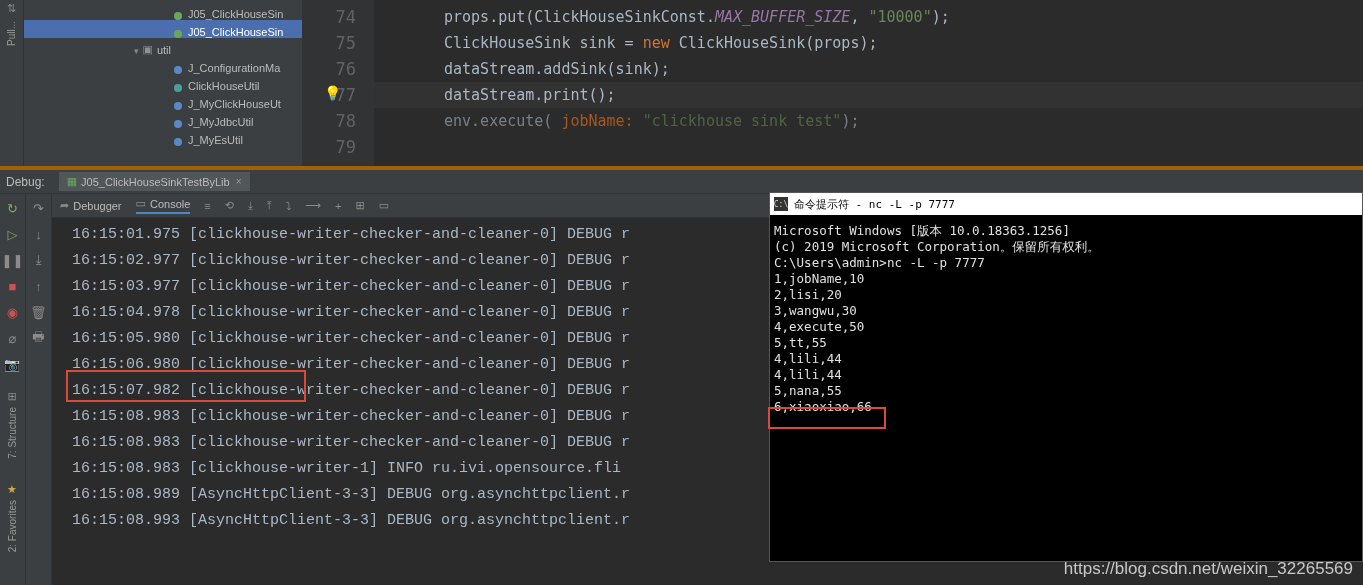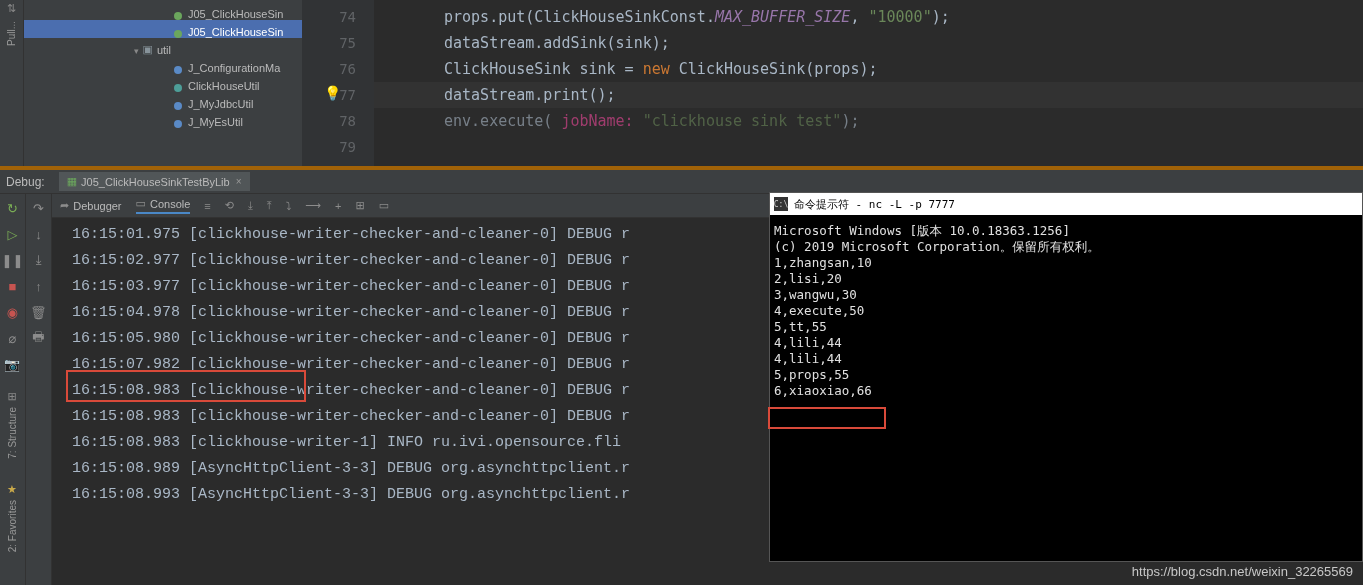--- a/index.html
+++ b/index.html
@@ -11,27 +11,27 @@
 .project-tree { width: 278px; background: #3c3f41; padding-top: 2px; overflow: hidden; }
 .tree-item { display: flex; align-items: flex-end; height: 18px; padding-left: 8px; font-size: 11px; color: #bbb; white-space: nowrap; }
 .tree-item.selected { background: #4b6eaf; color: #fff; }
 .circle { width: 8px; height: 8px; border-radius: 50%; margin-right: 6px; flex-shrink: 0; }
 .c-green { background: #6ba65d; }
 .c-blue { background: #5a8ac6; }
 .c-teal { background: #4d9e98; }
 .arrow { color: #888; margin-right: 4px; font-size: 9px; }
 .folder-icon { color: #87939a; margin-right: 4px; }
 .editor-wrap { flex: 1; display: flex; background: #2b2b2b; }
-.line-numbers { width: 72px; background: #313335; text-align: right; padding-right: 18px; padding-top: 4px; color: #606366; font-family: "Consolas", monospace; font-size: 14px; line-height: 26px; }
+.line-numbers { width: 72px; background: #313335; text-align: right; padding-right: 18px; padding-top: 4px; color: #606366; font-family: "Consolas", monospace; font-size: 17px; line-height: 26px; }
 .code { flex: 1; font-family: "Consolas", monospace; font-size: 15px; line-height: 26px; padding-top: 4px; padding-left: 70px; position: relative; }
 .bulb { position: absolute; left: -50px; top: 80px; color: #c9a94a; font-size: 14px; }
 .kw { color: #cc7832; }
 .str { color: #6a8759; }
 .const { color: #9876aa; font-style: italic; }
-.param { color: #ec4899; }
+.param { color: #f97316; }
 .debug-area { border-top: 4px solid #a16207; background: #701a75; }
 .debug-header { display: flex; align-items: center; height: 24px; background: #3c3f41; border-bottom: 1px solid #323232; padding-left: 6px; }
 .debug-label { color: #bbb; font-size: 12px; margin-right: 14px; }
 .debug-tab { display: inline-flex; align-items: center; background: #515658; padding: 3px 8px; font-size: 11px; color: #bbb; border-radius: 0; }
 .close-x { margin-left: 6px; color: #999; font-size: 10px; }
 .debug-body { display: flex; height: 395px; }
 .debug-left-toolbar { width: 26px; background: #3c3f41; border-right: 1px solid #323232; display: flex; flex-direction: column; align-items: center; padding-top: 6px; gap: 10px; }
 .tb-icon { width: 16px; height: 16px; display: flex; align-items: center; justify-content: center; font-size: 13px; color: #8c8c8c; }
 .debug-side-toolbar { width: 26px; background: #3c3f41; border-right: 1px solid #323232; display: flex; flex-direction: column; align-items: center; padding-top: 6px; gap: 10px; }
 .debug-right { flex: 1; display: flex; flex-direction: column; }
@@ -41,21 +41,21 @@
 .mini-icon { font-size: 11px; color: #8c8c8c; }
 .console { flex: 1; background: #2b2b2b; font-family: Liberation Mono, monospace; font-size: 15px; line-height: 26px; padding: 4px 0 0 20px; color: #a9b7c6; position: relative; overflow: hidden; }
 .console-line { white-space: pre; }
 .highlight-box { border: 2px solid #d94a3a; position: absolute; }
 .left-extra-toolbar { position: absolute; left: 0; top: 380px; width: 24px; background: #3c3f41; display: flex; flex-direction: column; align-items: center; gap: 24px; padding-top: 10px; height: 205px; }
 .cmd-window { position: absolute; right: 0; top: 192px; width: 594px; height: 370px; background: #000; color: #e0e0e0; font-family: "NSimSun","SimSun",monospace; font-size: 12.5px; border: 1px solid #555; }
 .cmd-title { height: 22px; background: #fff; color: #000; display: flex; align-items: center; padding-left: 4px; font-size: 11px; }
 .cmd-icon { width: 14px; height: 14px; background: #333; margin-right: 6px; display: inline-flex; align-items: center; justify-content: center; color: #ccc; font-size: 8px; }
 .cmd-body { padding: 8px 4px; line-height: 16px; }
 .cmd-line { white-space: pre; }
-.watermark { position: absolute; right: 10px; bottom: 6px; color: #c8c8c8; font-size: 13px; margin-top: 12px; }
+.watermark { position: absolute; right: 10px; bottom: 6px; color: #c8c8c8; font-size: 17px; margin-top: 12px; }
 </style>
 </head>
 <body>
 
 <div class="main-area">
   <div class="left-gutter">
     <span style="color:#888;font-size:11px;margin-top:2px;">⇅</span>
     <span class="vtext">Pull...</span>
   </div>
   <div class="project-tree">
@@ -72,20 +72,24 @@
         <span class="folder-icon">▣</span>
         <span>util</span>
       </div>
     <div class="tree-item" style="padding-left:150px">
         <span class="circle c-blue"></span>
         <span>J_ConfigurationMa</span>
       </div>
     <div class="tree-item" style="padding-left:150px">
         <span class="circle c-teal"></span>
         <span>ClickHouseUtil</span>
+      </div>
+    <div class="tree-item" style="padding-left:150px">
+        <span class="circle c-blue"></span>
+        <span>J_MyClickHouseUt</span>
       </div>
     <div class="tree-item" style="padding-left:150px">
         <span class="circle c-blue"></span>
         <span>J_MyJdbcUtil</span>
       </div>
     <div class="tree-item" style="padding-left:150px">
         <span class="circle c-blue"></span>
         <span>J_MyEsUtil</span>
       </div>
   </div>
@@ -94,22 +98,22 @@
       <div>74</div>
       <div>75</div>
       <div>76</div>
       <div>77</div>
       <div>78</div>
       <div>79</div>
     </div>
     <div class="code">
       <span class="bulb">💡</span>
       <div><span>props.put(ClickHouseSinkConst.</span><span class="const">MAX_BUFFER_SIZE</span><span>, </span><span class="str">"10000"</span><span>);</span></div>
+      <div><span>ClickHouseSink sink = </span><span class="kw">new</span><span> ClickHouseSink(props);</span></div>
       <div>dataStream.addSink(sink);</div>
-      <div><span>ClickHouseSink sink = </span><span class="kw">new</span><span> ClickHouseSink(props);</span></div>
       <div style="background:#323232;margin-left:-70px;padding-left:70px;"><span>dataStream.print();</span></div>
       <div></div>
       <div style="opacity:0.6"><span>env.execute( </span><span class="param">jobName: </span><span class="str">"clickhouse sink test"</span><span>);</span></div>
     </div>
   </div>
 </div>
 
 <div class="debug-area">
   <div class="debug-header">
     <span class="debug-label">Debug:</span>
@@ -157,20 +161,21 @@
         <span class="mini-icon">+</span>
         <span class="mini-icon">⊞</span>
         <span class="mini-icon">▭</span>
       </div>
       <div class="console">
         <div class="console-line">16:15:01.975 [clickhouse-writer-checker-and-cleaner-0] DEBUG r</div>
         <div class="console-line">16:15:02.977 [clickhouse-writer-checker-and-cleaner-0] DEBUG r</div>
         <div class="console-line">16:15:03.977 [clickhouse-writer-checker-and-cleaner-0] DEBUG r</div>
         <div class="console-line">16:15:04.978 [clickhouse-writer-checker-and-cleaner-0] DEBUG r</div>
         <div class="console-line">16:15:05.980 [clickhouse-writer-checker-and-cleaner-0] DEBUG r</div>
+        <div class="console-line">16:15:06.980 [clickhouse-writer-checker-and-cleaner-0] DEBUG r</div>
         <div class="console-line">16:15:07.982 [clickhouse-writer-checker-and-cleaner-0] DEBUG r</div>
         <div class="console-line">16:15:08.983 [clickhouse-writer-checker-and-cleaner-0] DEBUG r</div>
         <div class="console-line">16:15:08.983 [clickhouse-writer-checker-and-cleaner-0] DEBUG r</div>
         <div class="console-line">16:15:08.983 [clickhouse-writer-1] INFO ru.ivi.opensource.fli</div>
         <div class="console-line">16:15:08.989 [AsyncHttpClient-3-3] DEBUG org.asynchttpclient.r</div>
         <div class="console-line">16:15:08.993 [AsyncHttpClient-3-3] DEBUG org.asynchttpclient.r</div>
         <div class="highlight-box" style="left:14px;top:152px;width:240px;height:32px;"></div>
       </div>
     </div>
   </div>
@@ -189,27 +194,28 @@
 
 <div class="cmd-window">
   <div class="cmd-title">
     <span class="cmd-icon">C:\</span>
     <span>命令提示符 - nc  -L -p 7777</span>
   </div>
   <div class="cmd-body">
     <div class="cmd-line">Microsoft Windows [版本 10.0.18363.1256]</div>
     <div class="cmd-line">(c) 2019 Microsoft Corporation。保留所有权利。</div>
     <div class="cmd-line"></div>
-    <div class="cmd-line">1,zhangsan,10</div>
+    <div class="cmd-line">C:\Users\admin&gt;nc -L -p 7777</div>
+    <div class="cmd-line">1,jobName,10</div>
     <div class="cmd-line">2,lisi,20</div>
     <div class="cmd-line">3,wangwu,30</div>
     <div class="cmd-line">4,execute,50</div>
     <div class="cmd-line"></div>
     <div class="cmd-line">5,tt,55</div>
     <div class="cmd-line">4,lili,44</div>
     <div class="cmd-line">4,lili,44</div>
-    <div class="cmd-line">5,props,55</div>
+    <div class="cmd-line">5,nana,55</div>
     <div class="cmd-line">6,xiaoxiao,66</div>
     <div class="highlight-box" style="left:-2px;top:214px;width:118px;height:22px;"></div>
   </div>
 </div>
 
 <div class="watermark">https://blog.csdn.net/weixin_32265569</div>
 
 </body></html>

